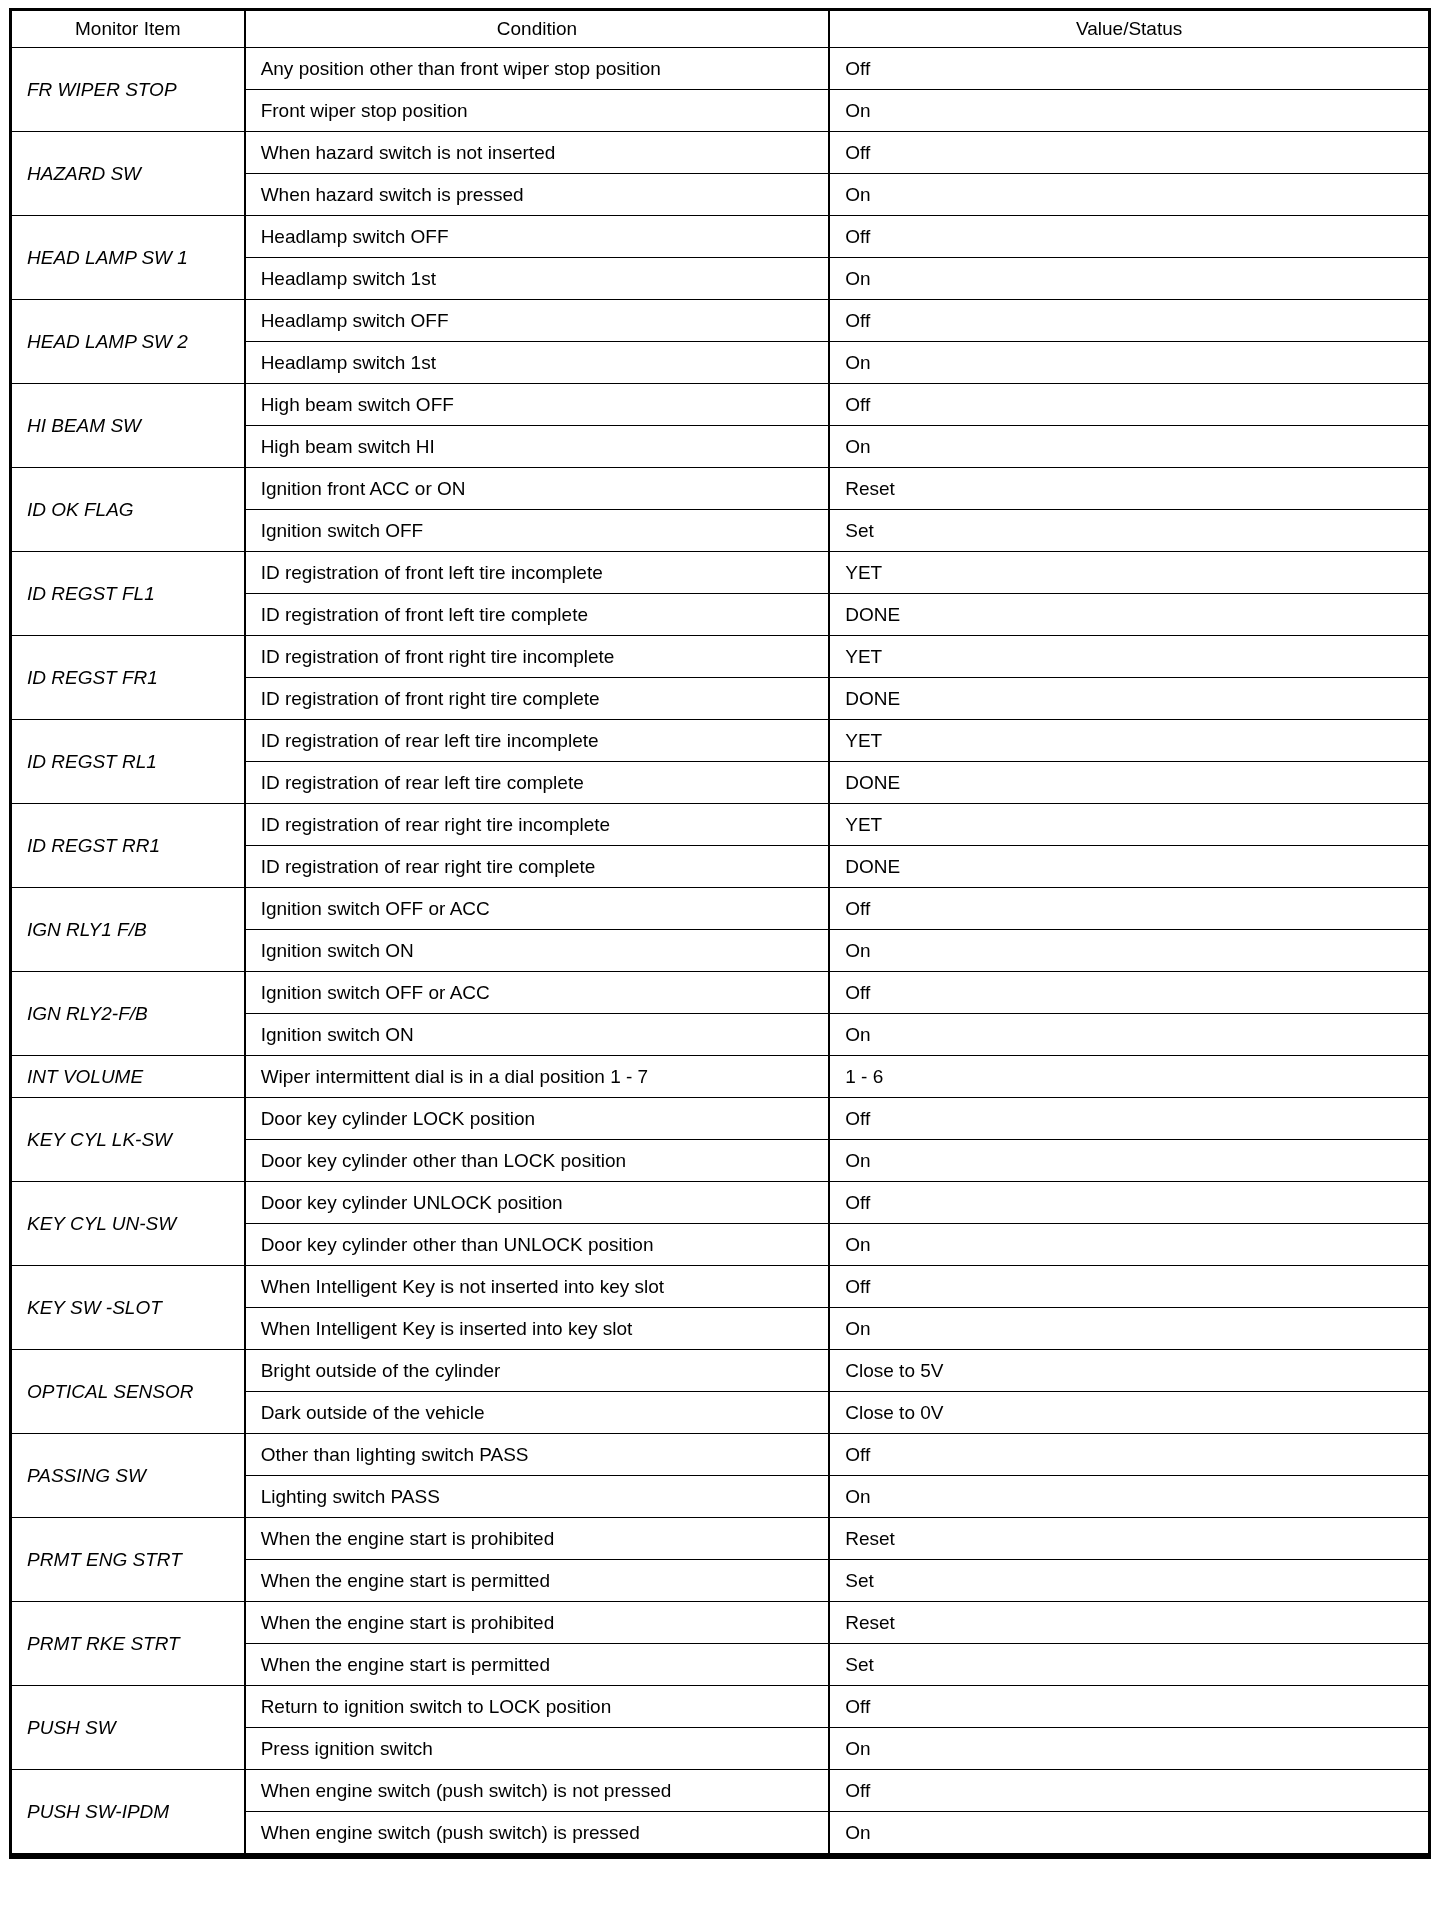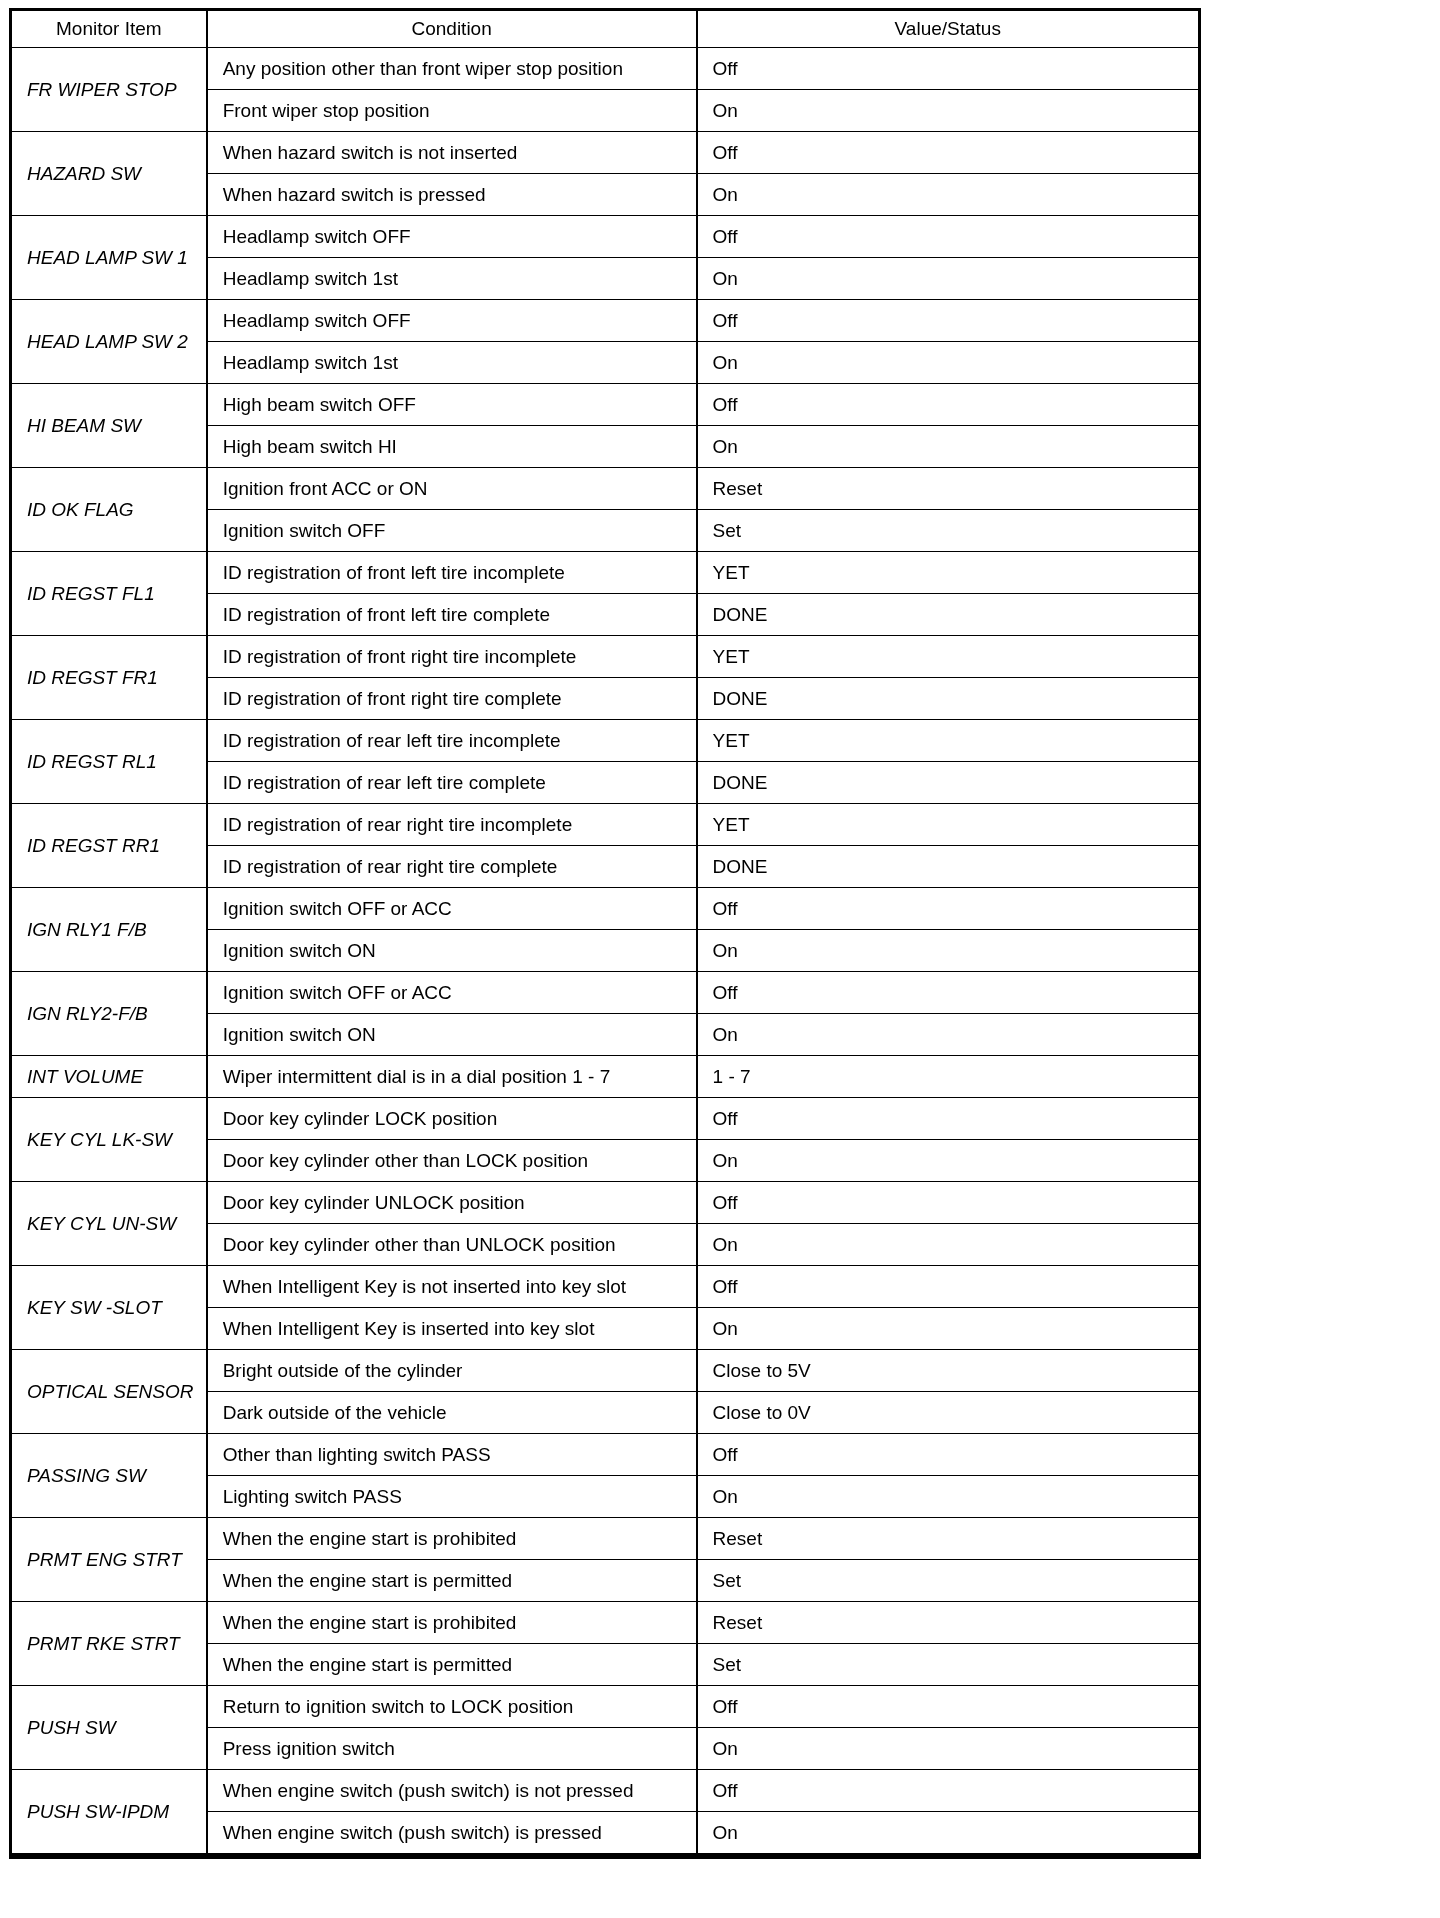--- a/index.html
+++ b/index.html
@@ -13,21 +13,21 @@
     font-family: "Liberation Sans", sans-serif;
     color: #000000;
     box-sizing: border-box;
   }
   .page {
     padding: 8px 9px;
     box-sizing: border-box;
   }
   table.monitor-table {
     border-collapse: collapse;
-    width: 1192px;
+    width: 1422px;
     table-layout: fixed;
     border: 3px solid #000000;
     border-bottom-width: 6px;
   }
   col.c1 { width: 16.5%; }
   col.c2 { width: 41.2%; }
   col.c3 { width: 42.3%; }
   th {
     font-weight: 400;
     font-size: 19px;
@@ -181,21 +181,21 @@
           <td class="cond-cell">Ignition switch OFF or ACC</td>
           <td class="value-cell">Off</td>
         </tr>
         <tr>
           <td class="cond-cell">Ignition switch ON</td>
           <td class="value-cell">On</td>
         </tr>
         <tr>
           <td class="item-cell" rowspan="1">INT VOLUME</td>
           <td class="cond-cell">Wiper intermittent dial is in a dial position 1 - 7</td>
-          <td class="value-cell">1 - 7</td>
+          <td class="value-cell">1 - 6</td>
         </tr>
         <tr>
           <td class="item-cell" rowspan="2">KEY CYL LK-SW</td>
           <td class="cond-cell">Door key cylinder LOCK position</td>
           <td class="value-cell">Off</td>
         </tr>
         <tr>
           <td class="cond-cell">Door key cylinder other than LOCK position</td>
           <td class="value-cell">On</td>
         </tr>

